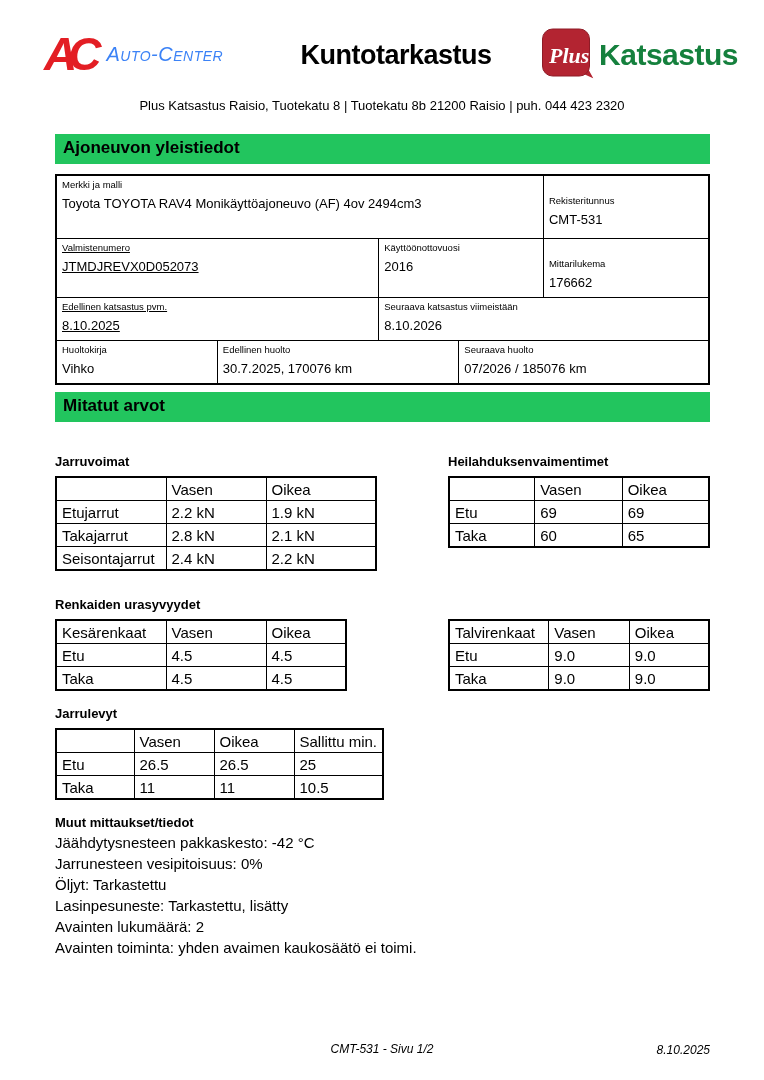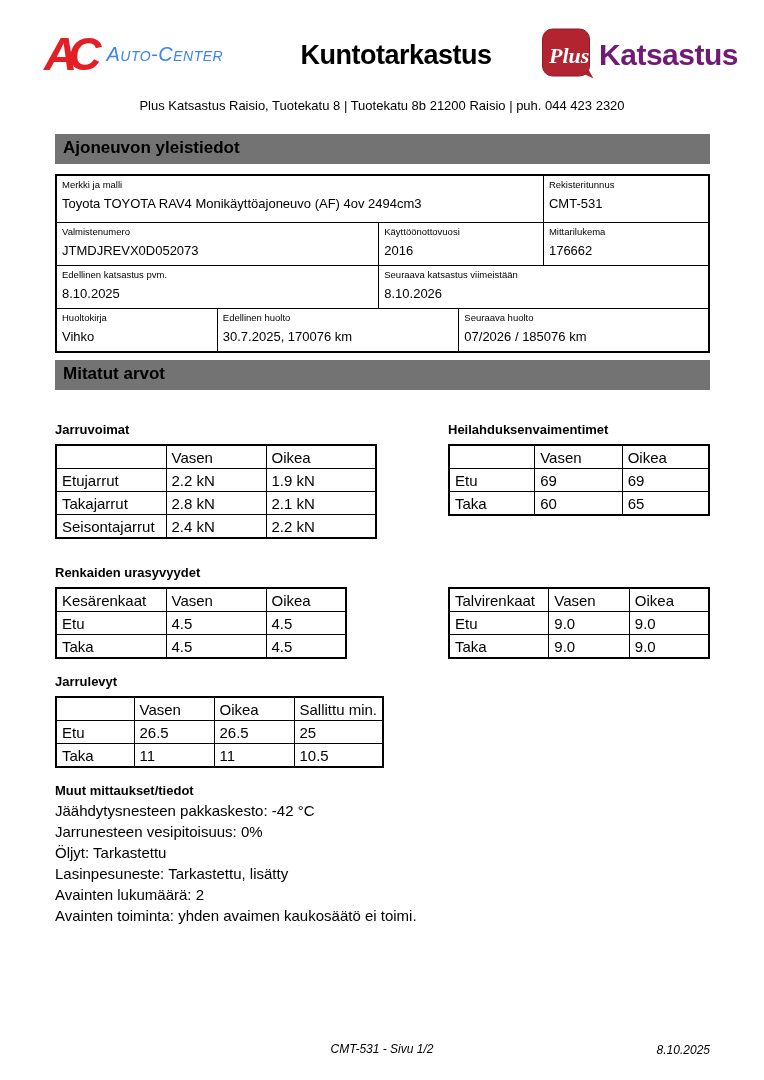--- a/index.html
+++ b/index.html
@@ -16,43 +16,43 @@
     font-size: 46px; font-weight: bold; font-style: italic; line-height: 0.9;
     color: #e31e24; letter-spacing: -9px; padding-right: 14px;
   }
   .ac-name {
     font-size: 20px; font-weight: normal; font-style: italic;
     font-variant: small-caps; color: #3b82f6; letter-spacing: 0.5px; white-space: nowrap;
   }
   .doc-title { flex: 1; text-align: center; font-size: 27px; font-weight: bold; letter-spacing: -0.5px; }
   .plus-logo { display: flex; align-items: center; width: 200px; flex: none; justify-content: flex-end; }
   .plus-box-svg { flex: none; }
-  .katsastus-name { font-size: 30px; font-weight: bold; color: #701a75; letter-spacing: -0.5px; margin-left: 2px; }
+  .katsastus-name { font-size: 30px; font-weight: bold; color: #15803d; letter-spacing: -0.5px; margin-left: 2px; }
 
   .address { text-align: center; font-size: 13px; margin-top: 14px; }
 
   
   .content { margin: 0 54px 0 55px; }
   .banner {
-    background: #737373; font-weight: bold; font-size: 17px;
+    background: #22c55e; font-weight: bold; font-size: 17px;
     padding: 4px 8px 6px 8px; margin-top: 21px;
   }
   .banner.measured { margin-top: 7px; }
 
   
   .info-table { border: 2px solid #000; margin-top: 10px; }
   .info-row { display: flex; border-bottom: 1px solid #000; }
   .info-row:last-child { border-bottom: none; }
   .info-cell { border-right: 1px solid #000; padding: 3px 5px 5px 5px; box-sizing: border-box; min-width: 0; }
   .info-cell:last-child { border-right: none; }
   .info-label { font-size: 9.5px; line-height: 12px; }
   .info-value { font-size: 13px; line-height: 19px; margin-top: 3px; white-space: nowrap; }
   .r1 .info-cell { padding-bottom: 9px; }
-  .w748 { width: 74.8%; } .w252 { width: 25.2%; }
-  .w495 { width: 49.5%; } .w253 { width: 25.3%; } .w505 { width: 50.5%; }
+  .w748 { width: 74.8%; } .w252 { width: 25.2%; margin-top: 16px; }
+  .w495 { width: 49.5%; text-decoration: underline; } .w253 { width: 25.3%; } .w505 { width: 50.5%; }
   .w247 { width: 24.7%; } .w371 { width: 37.1%; } .w382 { width: 38.2%; }
 
   
   .caption { font-weight: bold; font-size: 13px; margin: 26px 0 7px 0; }
   .caption.tight { margin-bottom: 2px; }
   .cols { display: flex; }
   .col-left { width: 393px; flex: none; }
   .col-right { flex: 1; }
   .col-left .caption, .col-right .caption { margin-top: 32px; }
   table.mtable { border-collapse: collapse; border: 2px solid #000; table-layout: fixed; }

